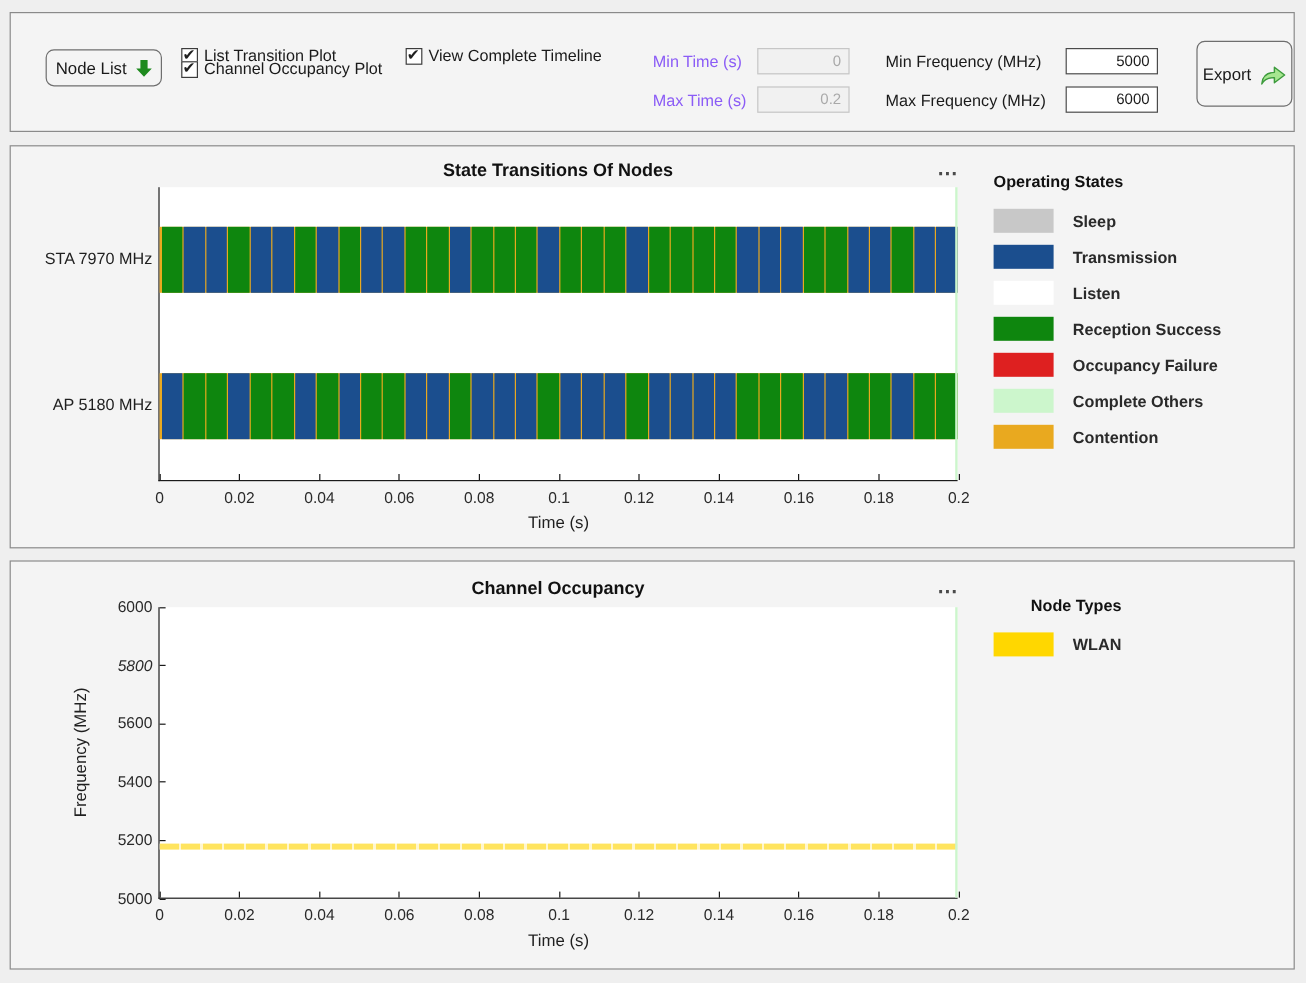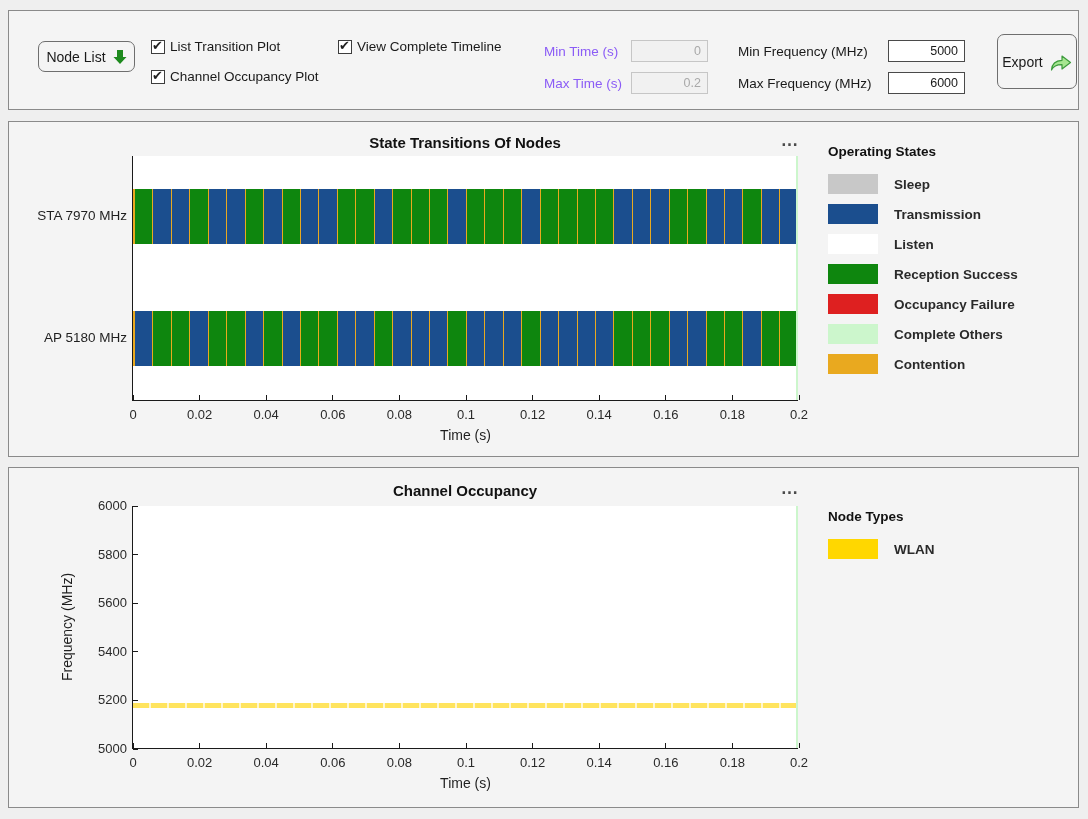--- a/index.html
+++ b/index.html
@@ -71,21 +71,21 @@
     <span>Node List</span>
     <svg width="14" height="16" viewBox="0 0 14 16">
       <path d="M4 1 h6 v7 h3.5 L7 15 L0.5 8 H4 Z" fill="#1E8A1E"></path>
     </svg>
   </button>
 
   <label class="cb checked" style="left:142px; top:28px;">
     <span class="cbBox"></span>
     <span>List Transition Plot</span>
   </label>
-  <label class="cb checked" style="left:142px; top:58px;">
+  <label class="cb checked" style="left:142px; top:39px;">
     <span class="cbBox"></span>
     <span>Channel Occupancy Plot</span>
   </label>
   <label class="cb checked" style="left:329px; top:28px;">
     <span class="cbBox"></span>
     <span>View Complete Timeline</span>
   </label>
 
   <span class="fieldLabel dis" style="left:535px; top:33px;">Min Time (s)</span>
   <input class="tfield dis" style="left: 622px; top: 29px;" value="0">
@@ -254,21 +254,21 @@
     <div class="yAxisLabel">Frequency (MHz)</div>
   <div class="ytick" style="top:242.5px;"></div>
       <div class="yticklabel" style="top:235px;">5000</div>
       <div class="ytick" style="top:193.9px;"></div>
       <div class="yticklabel" style="top:186.4px;">5200</div>
       <div class="ytick" style="top:145.3px;"></div>
       <div class="yticklabel" style="top:137.8px;">5400</div>
       <div class="ytick" style="top:96.69999999999999px;"></div>
       <div class="yticklabel" style="top:89.19999999999999px;">5600</div>
       <div class="ytick" style="top:48.099999999999994px;"></div>
-      <div class="yticklabel" style="top:40.599999999999994px;">5800</div>
+      <div class="yticklabel" style="top:40.599999999999994px;font-style:italic;">5800</div>
       <div class="ytick" style="top:0px;"></div>
       <div class="yticklabel" style="top:-8px;">6000</div>
       <div class="xtick" style="left:-0.5px;"></div>
       <div class="xticklabel" style="left:-22px; top:249px;">0</div>
       <div class="xtick" style="left:66.1px;"></div>
       <div class="xticklabel" style="left:44.599999999999994px; top:249px;">0.02</div>
       <div class="xtick" style="left:132.7px;"></div>
       <div class="xticklabel" style="left:111.19999999999999px; top:249px;">0.04</div>
       <div class="xtick" style="left:199.29999999999998px;"></div>
       <div class="xticklabel" style="left:177.79999999999998px; top:249px;">0.06</div>
@@ -283,21 +283,21 @@
       <div class="xtick" style="left:532.3px;"></div>
       <div class="xticklabel" style="left:510.79999999999995px; top:249px;">0.16</div>
       <div class="xtick" style="left:598.9px;"></div>
       <div class="xticklabel" style="left:577.4px; top:249px;">0.18</div>
       <div class="xtick" style="left:665.5px;"></div>
       <div class="xticklabel" style="left:644px; top:249px;">0.2</div>
       <div class="xAxisLabel" style="top:269px;">Time (s)</div>
       <div class="band" style="top:196.82999999999998px; height:4.86px;background:repeating-linear-gradient(90deg, #FFE45E 0 16px, #FFF6CE 16px 18px);"></div>
       <div class="edgeLine" style="background:#CCF6CC;"></div>
     </div>
-  <div class="legend" style="top:41px;">
+  <div class="legend" style="top:29px;text-align:right;">
     <div class="legendTitle">Node Types</div>
     <div class="legendItems" id="legend2">
         <div class="legendRow">
           <div class="swatch" style="background:#FFD700;"></div>
           <div class="legendLabel">WLAN</div>
         </div>
       </div>
   </div>
 </div>
 

